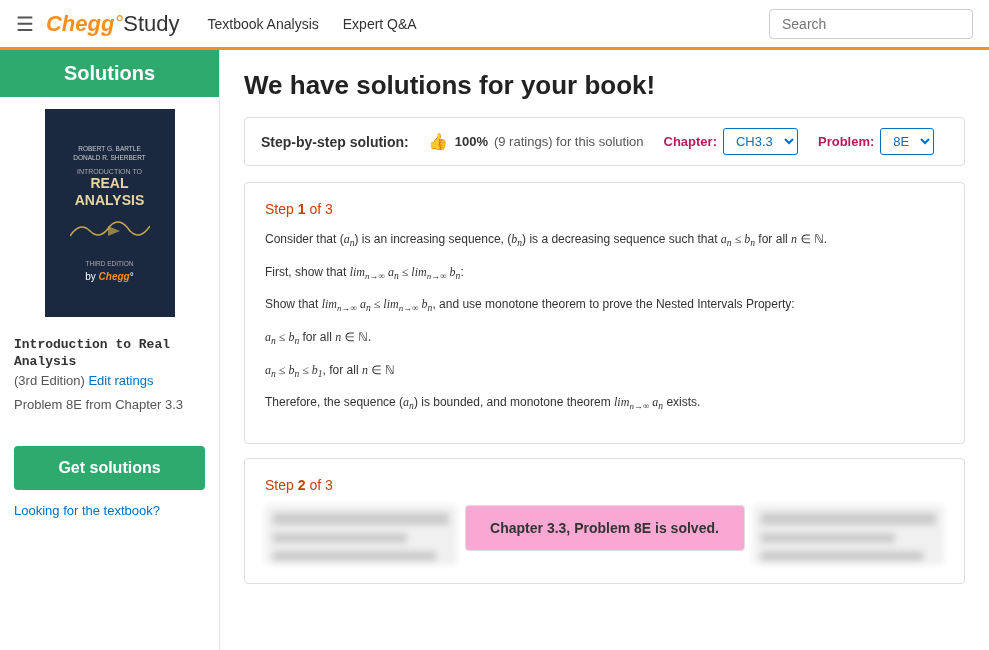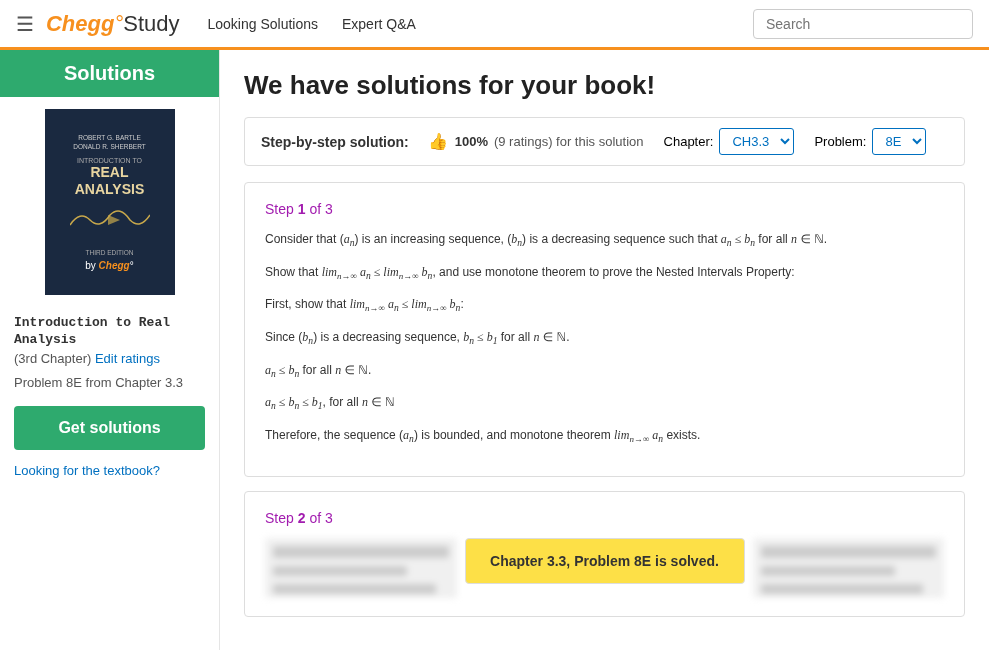--- a/index.html
+++ b/index.html
@@ -42,21 +42,21 @@
     #search-box {
       margin-left: auto;
       display: flex;
       align-items: center;
     }
     #search-input {
       border: 1px solid #ccc;
       border-radius: 4px;
       padding: 6px 12px;
       font-size: 14px;
-      width: 220px;
+      width: 204px;
       color: #999;
       outline: none;
     }
 
     
     #main-layout {
       display: flex;
       min-height: 600px;
     }
 
@@ -72,21 +72,21 @@
       background: #2eaa6e;
       color: #fff;
       text-align: center;
       font-size: 20px;
       font-weight: bold;
       padding: 12px 0;
     }
     #book-cover {
       margin: 12px auto;
       width: 130px;
-      height: 186px;
+      height: 208px;
       background: #1a2940;
       display: flex;
       flex-direction: column;
       align-items: center;
       justify-content: center;
       padding: 10px;
       color: #fff;
       position: relative;
     }
     .book-author { font-size: 6.5px; color: #ccc; text-align: center; line-height: 1.4; margin-bottom: 6px; }
@@ -117,21 +117,21 @@
       color: #555;
       margin-bottom: 8px;
     }
     #book-edition-text a {
       color: #0070c0;
       text-decoration: none;
     }
     #problem-text {
       font-size: 13px;
       color: #555;
-      margin-bottom: 14px;
+      margin-bottom: 32px;
       line-height: 1.4;
     }
     #get-solutions-btn {
       display: block;
       width: 100%;
       background: #2eaa6e;
       color: #fff;
       border: none;
       border-radius: 4px;
       padding: 13px 9px;
@@ -184,22 +184,22 @@
     }
     .thumbs-up { color: #2eaa6e; font-size: 16px; }
     .rating-pct { font-weight: bold; color: #333; }
     #chapter-selector, #problem-selector {
       display: flex;
       align-items: center;
       gap: 6px;
       font-size: 13px;
     }
     #chapter-selector label, #problem-selector label {
-      font-weight: normal;
-      color: #000000;
+      font-weight: bold;
+      color: #be185d;
     }
     #chapter-select, #problem-select {
       border: 1px solid #0070c0;
       border-radius: 3px;
       padding: 4px 8px;
       font-size: 13px;
       color: #0070c0;
       cursor: pointer;
       background: #fff;
     }
@@ -211,21 +211,21 @@
       padding: 18px 20px;
       margin-bottom: 14px;
       background: #fff;
     }
     .step-header {
       font-size: 14px;
       font-weight: bold;
       color: #333;
       margin-bottom: 12px;
     }
-    .step-header span { font-weight: normal; color: #a21caf; }
+    .step-header span { font-weight: normal; color: #c2410c; }
     .step-content {
       font-size: 12px;
       line-height: 1.8;
       color: #333;
     }
     .step-content p {
       margin-bottom: 10px;
     }
     .math {
       font-style: italic;
@@ -242,21 +242,21 @@
     }
     .step2-blurred-left {
       flex: 1;
       background: #f0f0f0;
       height: 60px;
       border-radius: 3px;
       filter: blur(3px);
       margin-right: 8px;
     }
     .step2-center {
-      background: #fde047;
+      background: #f9a8d4;
       border: 1px solid #ddd;
       border-radius: 4px;
       padding: 14px 20px;
       min-width: 280px;
       text-align: center;
       font-size: 14px;
       font-weight: bold;
       color: #333;
     }
     .step2-blurred-right {
@@ -272,21 +272,21 @@
 <body>
 
 <header id="header">
   <span id="hamburger">☰</span>
   <div id="logo">
     <span class="logo-chegg">Chegg</span>
       <span class="logo-dot">°</span>
       <span class="logo-study">Study</span>
   </div>
   <nav class="header-nav">
-    <a href="#">Looking Solutions</a>
+    <a href="#">Textbook Analysis</a>
     <a href="#">Expert Q&amp;A</a>
   </nav>
   <div id="search-box">
     <input id="search-input" type="text" placeholder="Search" style="">
   </div>
 </header>
 
 <div id="main-layout">
 
   <aside id="sidebar">
@@ -303,21 +303,21 @@
           <polygon points="38,10 50,15 38,20" fill="#c8a84b" opacity="0.7"></polygon>
         </svg>
         <div class="book-edition">THIRD EDITION</div>
         <div class="book-chegg-logo">by <span>Chegg</span>°</div>
       </div>
     </div>
 
     <div id="book-info">
       <div id="book-title-text">Introduction to Real Analysis</div>
       <div id="book-edition-text">
-        <span>(3rd Chapter)</span>
+        <span>(3rd Edition)</span>
         <a href="#">Edit ratings</a>
       </div>
       <div id="problem-text">Problem 8E from Chapter
 3.3</div>
       <button id="get-solutions-btn">Get solutions</button>
       <a href="#" id="looking-for-textbook">Looking for the textbook?</a>
     </div>
   </aside>
 
   <main id="content-area">
@@ -347,27 +347,24 @@
     <div class="solution-step">
       <div class="step-header">
         <span>Step <strong>1</strong></span>
         <span> of 3</span>
       </div>
       <div class="step-content">
         <p>
           Consider that (<span class="math">a<sub>n</sub></span>) is an increasing sequence, (<span class="math">b<sub>n</sub></span>) is a decreasing sequence such that <span class="math">a<sub>n</sub> ≤ b<sub>n</sub></span> for all <span class="math">n</span> ∈ ℕ.
         </p>
         <p>
+          First, show that <span class="math">lim<sub style="font-size:75%">n→∞</sub> a<sub>n</sub> ≤ lim<sub style="font-size:75%">n→∞</sub> b<sub>n</sub></span>:
+        </p>
+        <p>
           Show that <span class="math">lim<sub style="font-size:75%">n→∞</sub> a<sub>n</sub> ≤ lim<sub style="font-size:75%">n→∞</sub> b<sub>n</sub></span>, and use monotone theorem to prove the Nested Intervals Property:
-        </p>
-        <p>
-          First, show that <span class="math">lim<sub style="font-size:75%">n→∞</sub> a<sub>n</sub> ≤ lim<sub style="font-size:75%">n→∞</sub> b<sub>n</sub></span>:
-        </p>
-        <p>
-          Since (<span class="math">b<sub>n</sub></span>) is a decreasing sequence, <span class="math">b<sub>n</sub> ≤ b<sub>1</sub></span> for all <span class="math">n</span> ∈ ℕ.
         </p>
         <p>
           <span class="math">a<sub>n</sub> ≤ b<sub>n</sub></span> for all <span class="math">n</span> ∈ ℕ.
         </p>
         <p>
           <span class="math">a<sub>n</sub> ≤ b<sub>n</sub> ≤ b<sub>1</sub></span>, for all <span class="math">n</span> ∈ ℕ
         </p>
         <p>
           Therefore, the sequence (<span class="math">a<sub>n</sub></span>) is bounded, and monotone theorem <span class="math">lim<sub style="font-size:75%">n→∞</sub> a<sub>n</sub></span> exists.
         </p>

